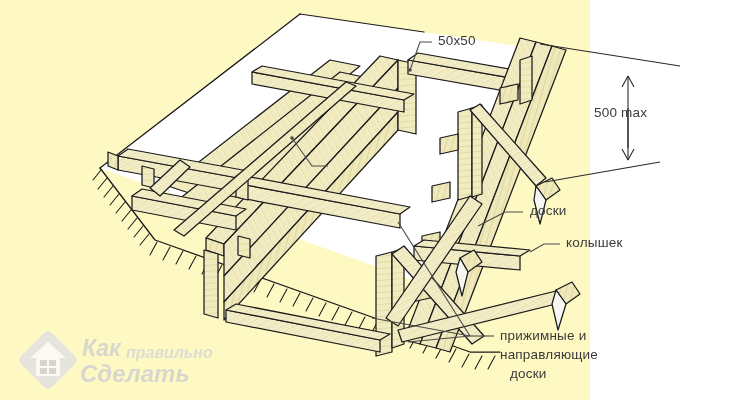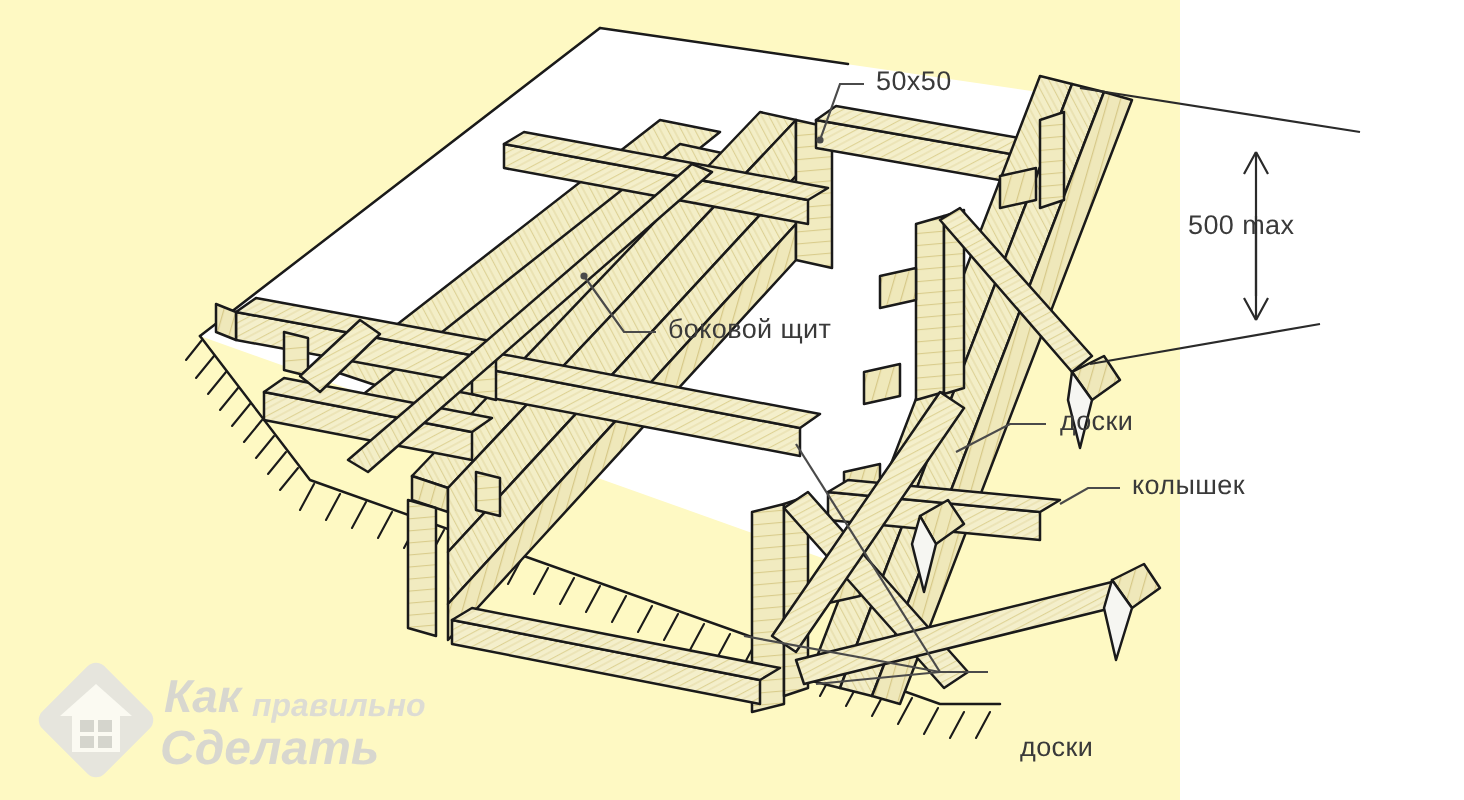--- a/index.html
+++ b/index.html
@@ -237,26 +237,27 @@
 
       <path d="M628 148 L628 76"></path>
       <path d="M628 76 l-6 11 M628 76 l6 11"></path>
       <path d="M628 108 L628 160"></path>
       <path d="M628 160 l-6 -11 M628 160 l6 -11"></path>
     </g>
   </svg>
 
   <div class="lbl" style="left:438px;top:33px;">50x50</div>
 
-  <div class="lbl" style="left:334px;top:157px;">боковой щит</div>
 
   <div class="lbl" style="left:530px;top:203px;">доски</div>
 
   <div class="lbl" style="left:566px;top:235px;">колышек</div>
 
+  <div class="lbl multi" style="left:500px;top:327px;">прижимные и</div>
+  <div class="lbl multi" style="left:500px;top:346px;">направляющие</div>
   <div class="lbl multi" style="left:510px;top:365px;">доски</div>
 
   <div class="lbl" style="left:594px;top:105px;">500 max</div>
 
   <svg id="wm" viewBox="0 0 250 70">
     <g>
       <rect x="12" y="14" width="44" height="44" rx="6" fill="#e2e2e2" transform="rotate(-45 34 36)"></rect>
       <path d="M34 18 L52 34 L46 34 L46 52 L22 52 L22 34 L16 34 Z" fill="#fbfbfb"></path>
       <g fill="#cfcfcf">
         <rect x="26" y="36" width="7" height="6"></rect>

